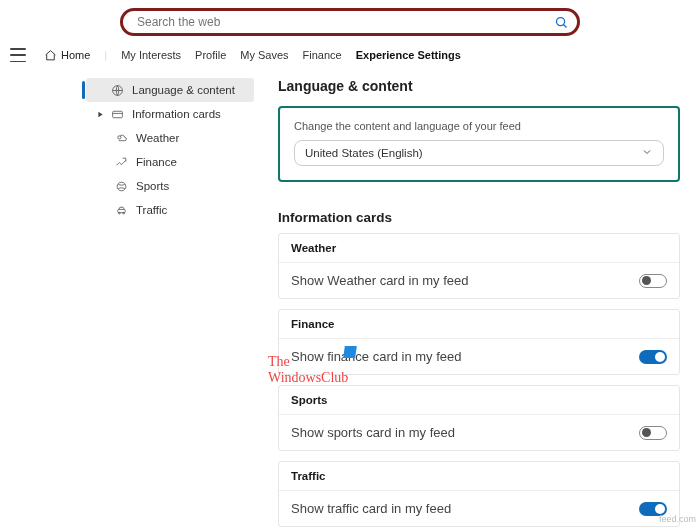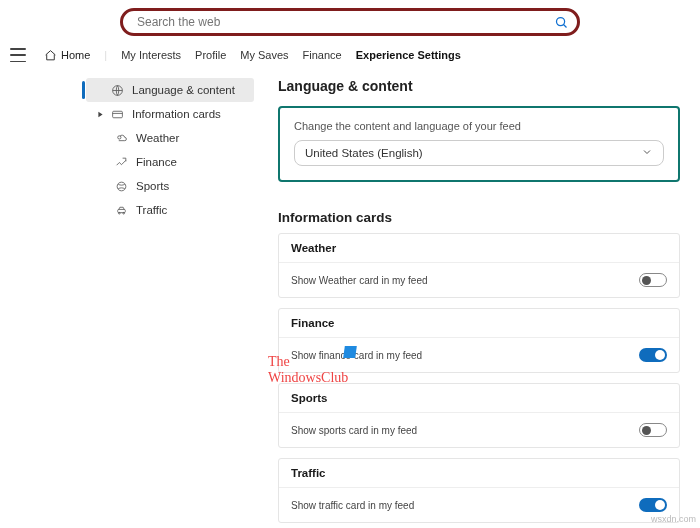--- a/index.html
+++ b/index.html
@@ -148,21 +148,21 @@
     padding: 8px 12px;
     font-size: 11.5px;
     font-weight: 600;
     border-bottom: 1px solid #eee;
   }
   .info-body {
     padding: 10px 12px;
     display: flex;
     align-items: center;
     justify-content: space-between;
-    font-size: 10px;
+    font-size: 13px;
     color: #444;
   }
   
   .toggle {
     width: 28px; height: 14px;
     border-radius: 8px;
     position: relative;
     cursor: pointer;
   }
   .toggle.off { border:1px solid #888; background:#fff; }
@@ -360,13 +360,13 @@
       </div>
     </div>
   </div>
 </div>
 
 <div class="wm-blue"></div>
 <div class="watermark">
   <div>The</div>
   <div>WindowsClub</div>
 </div>
-<div class="source-tag">wsxdn.com</div>
+<div class="source-tag">feed.com</div>
 
 </body></html>

